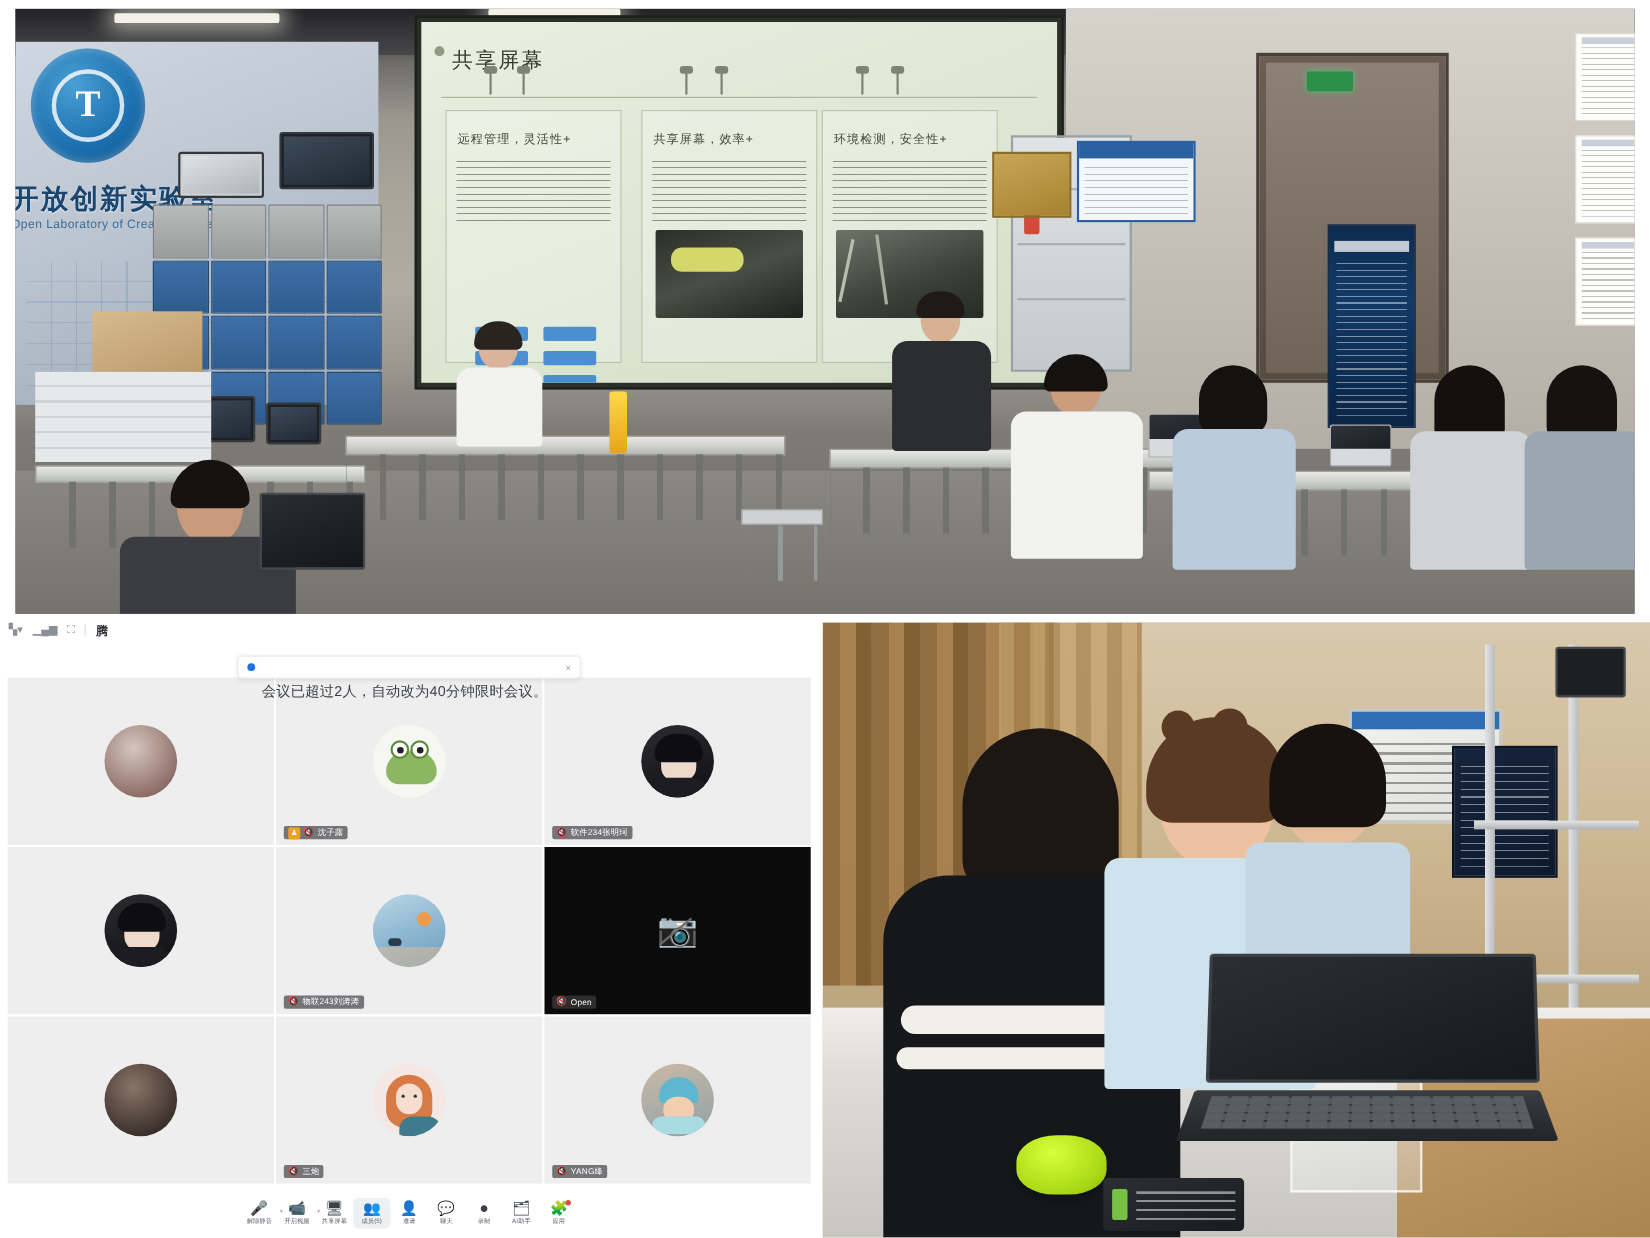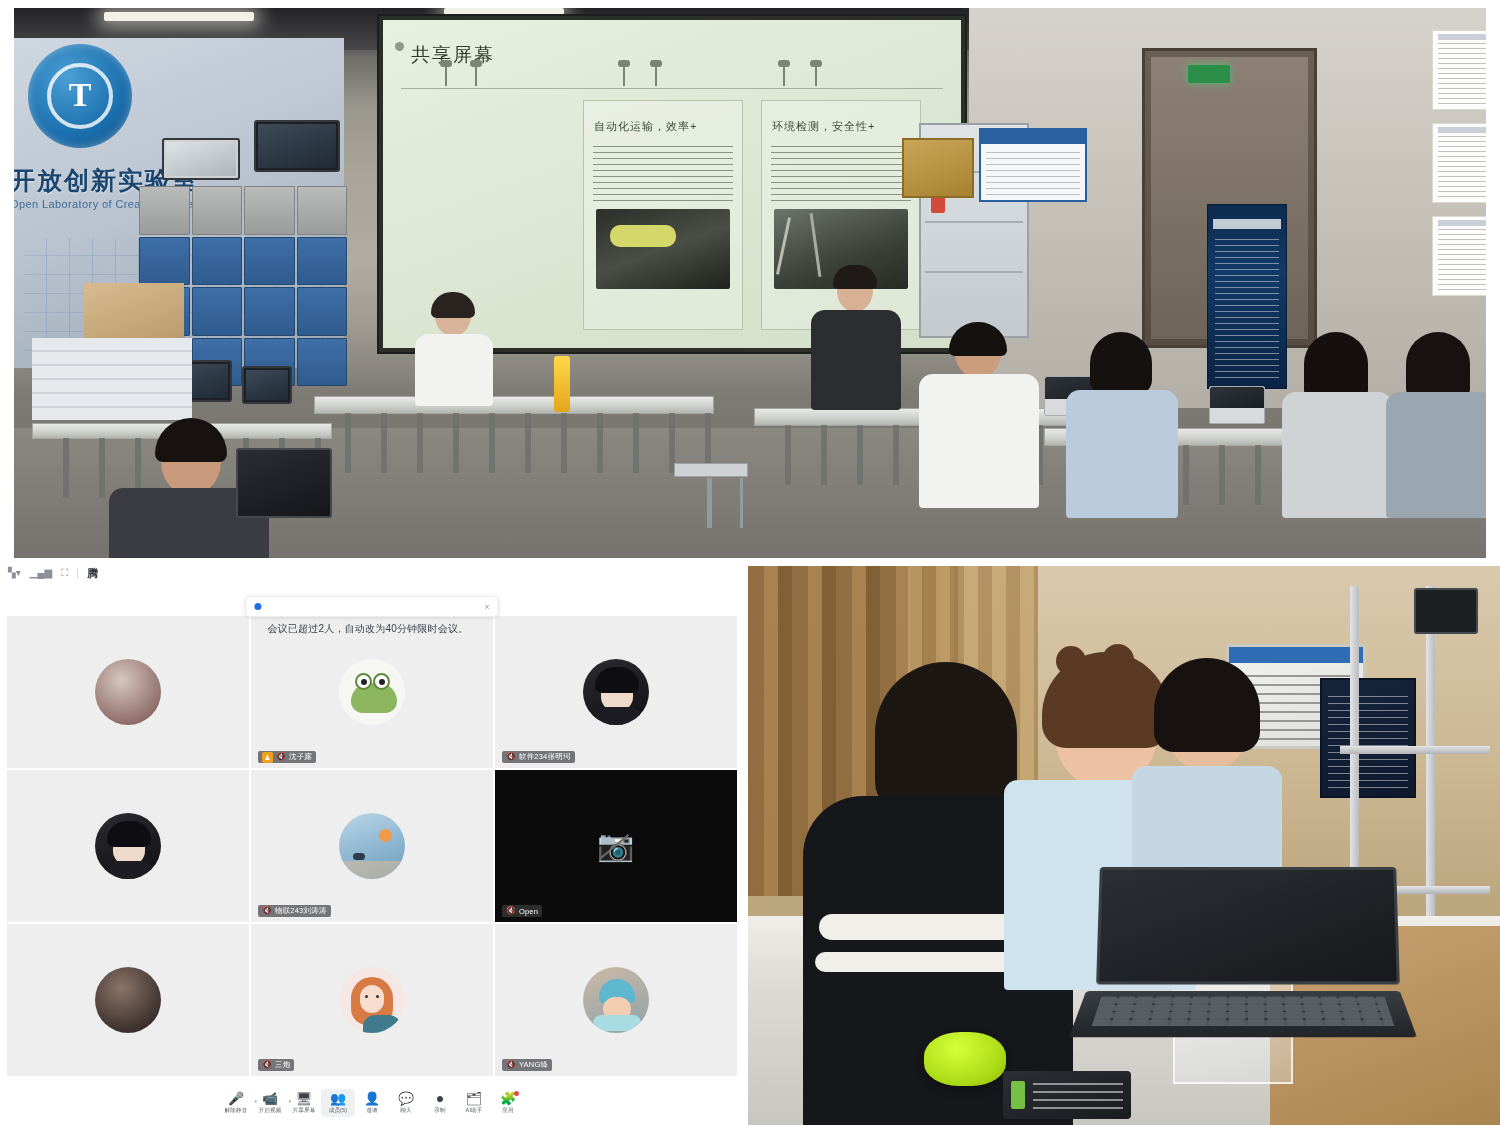--- a/index.html
+++ b/index.html
@@ -275,21 +275,21 @@
     position:absolute; left:0; top:22px; width:744px; height:497px;
     background:#ffffff;
   }
   .banner {
     position:absolute; left:50%; transform:translateX(-50%); top:12px;
     height:21px; display:flex; align-items:center; gap:6px;
     background:#ffffff; border:1px solid #ececec; border-radius:4px;
     padding:0 8px 0 8px; box-shadow:0 1px 4px rgba(0,0,0,.10); z-index:5;
   }
   .banner-dot { width:7px; height:7px; border-radius:50%; background:#1f6fe5; flex:none; }
-  .banner-text { font-size:10px; color:#3c4149; white-space:nowrap; letter-spacing:.2px;margin-top:44px; }
+  .banner-text { font-size:13px; color:#3c4149; white-space:nowrap; letter-spacing:.2px;margin-top:44px; }
   .banner-close { font-size:9px; color:#9aa0a8; cursor:pointer; margin-left:10px; }
 
   .grid {
     position:absolute; left:7px; top:32px; width:730px; height:460px;
     display:grid; grid-template-columns:repeat(3,1fr); grid-template-rows:repeat(3,1fr);
     gap:2px; background:#ffffff;
   }
   .tile {
     position:relative; background:#eeeeee; display:flex; align-items:center; justify-content:center;
     overflow:hidden;
@@ -391,30 +391,43 @@
         <div class="slide-title">共享屏幕</div>
         <div class="slide-rule"></div>
 
         <div class="clamp" style="left:62px;"></div>
           <div class="clamp" style="left:92px;"></div>
         <div class="clamp" style="left:240px;"></div>
           <div class="clamp" style="left:272px;"></div>
         <div class="clamp" style="left:400px;"></div>
           <div class="clamp" style="left:432px;"></div>
 
+        <div class="col-box" style="left:22px;">
+          <div class="ch">远程管理，灵活性+</div>
+          <div class="body"></div>
+          <div class="flowchart">
+            <div class="fc-node" style="left:4px;top:0;width:48px;"></div>
+            <div class="fc-node" style="left:66px;top:0;width:48px;"></div>
+            <div class="fc-node" style="left:4px;top:22px;width:48px;"></div>
+            <div class="fc-node" style="left:66px;top:22px;width:48px;"></div>
+            <div class="fc-node" style="left:4px;top:44px;width:48px;"></div>
+            <div class="fc-node" style="left:66px;top:44px;width:48px;"></div>
+
+          </div>
+        </div>
 
         <div class="col-box" style="left:200px;">
-          <div class="ch">自动化运输，效率+</div>
+          <div class="ch">共享屏幕，效率+</div>
           <div class="body"></div>
           <div class="pic" style="background:linear-gradient(160deg,#2c2f2a,#4a4e44 50%,#1f221d);">
             <div style="position:absolute;left:14px;top:16px;width:66px;height:22px;background:#d4d86a;border-radius:10px;"></div>
           </div>
         </div>
 
-        <div class="col-box" style="left:378px;text-decoration:underline;">
+        <div class="col-box" style="left:364px;text-decoration:underline;">
           <div class="ch">环境检测，安全性+</div>
           <div class="body"></div>
           <div class="pic" style="background:linear-gradient(160deg,#6d7468,#3b4038 60%,#272b25);">
             <div style="position:absolute;left:8px;top:8px;width:3px;height:58px;background:#b9bdb0;transform:rotate(12deg);"></div>
             <div style="position:absolute;left:40px;top:4px;width:3px;height:64px;background:#a8ac9f;transform:rotate(-8deg);"></div>
           </div>
         </div>
       </div>
     </div>
 

